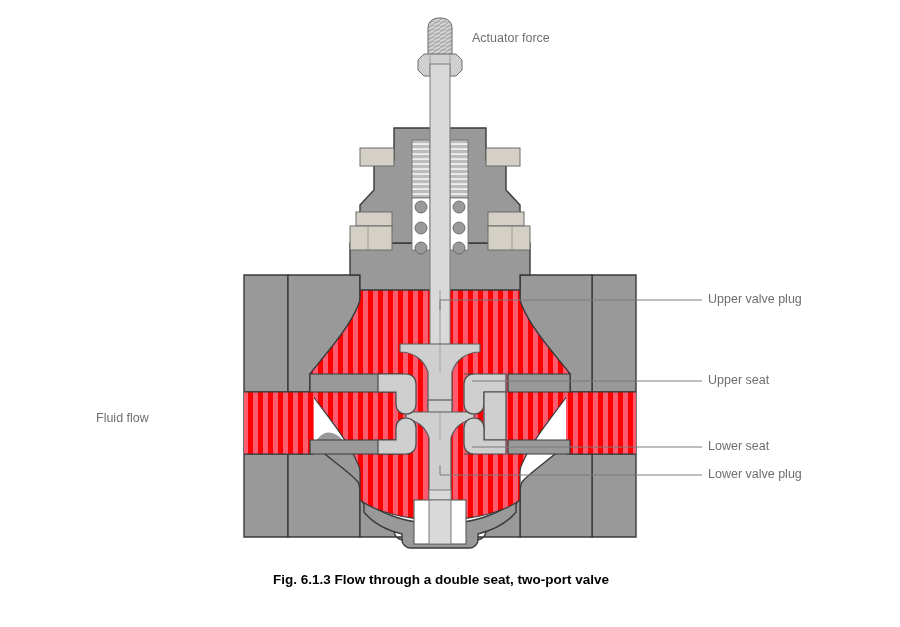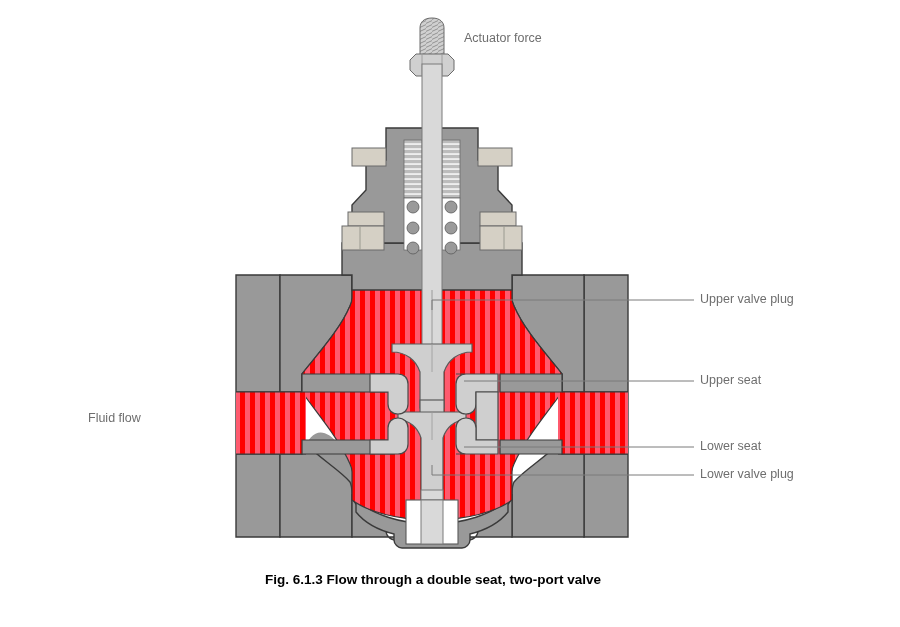--- a/index.html
+++ b/index.html
@@ -8,21 +8,21 @@
     background: #ffffff;
   }
   body {
     width: 900px; height: 627px;
     position: relative;
     font-family: "Liberation Sans", sans-serif;
     overflow: hidden;
   }
   #figure-root {
     position: absolute;
-    left: 0; top: 0;
+    left: 8px; top: 0;
     width: 722px; height: 627px;
   }
   svg.diagram {
     position: absolute;
     left: 0; top: 0;
     width: 900px;
     height: 627px;
     display: block;
   }
   .label-text {

